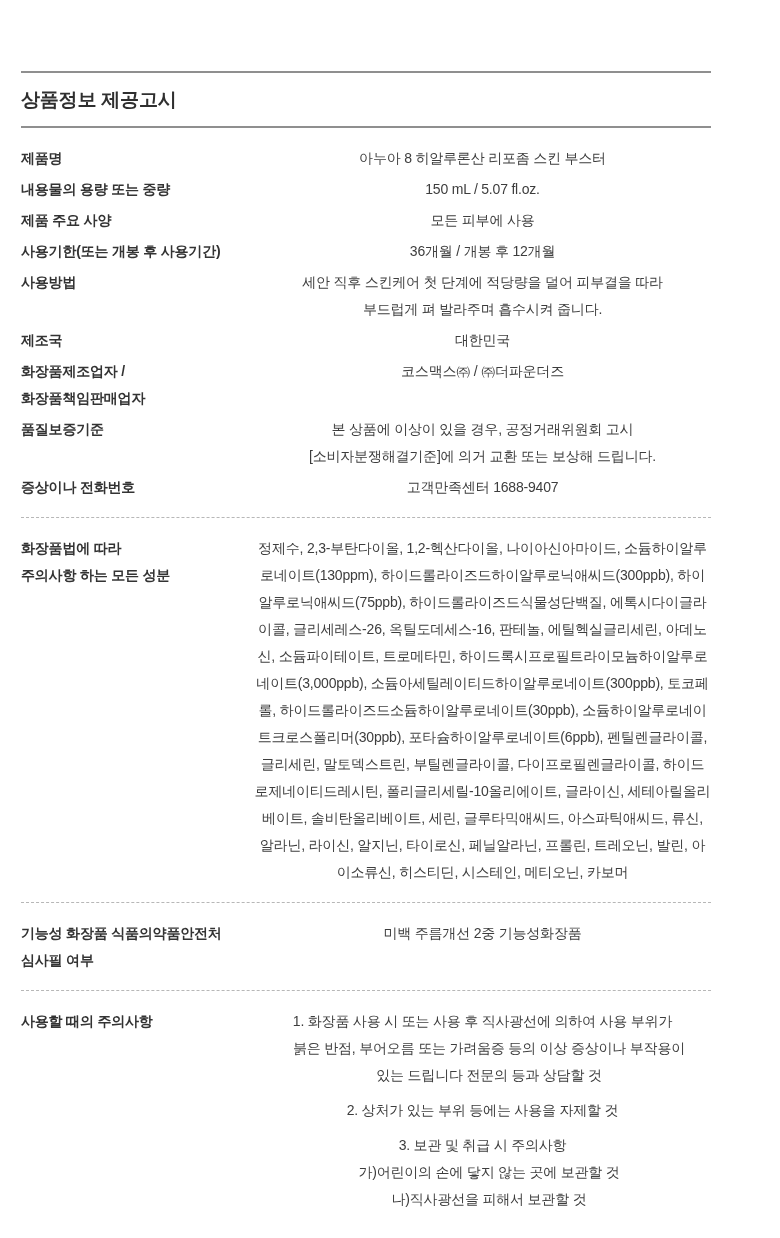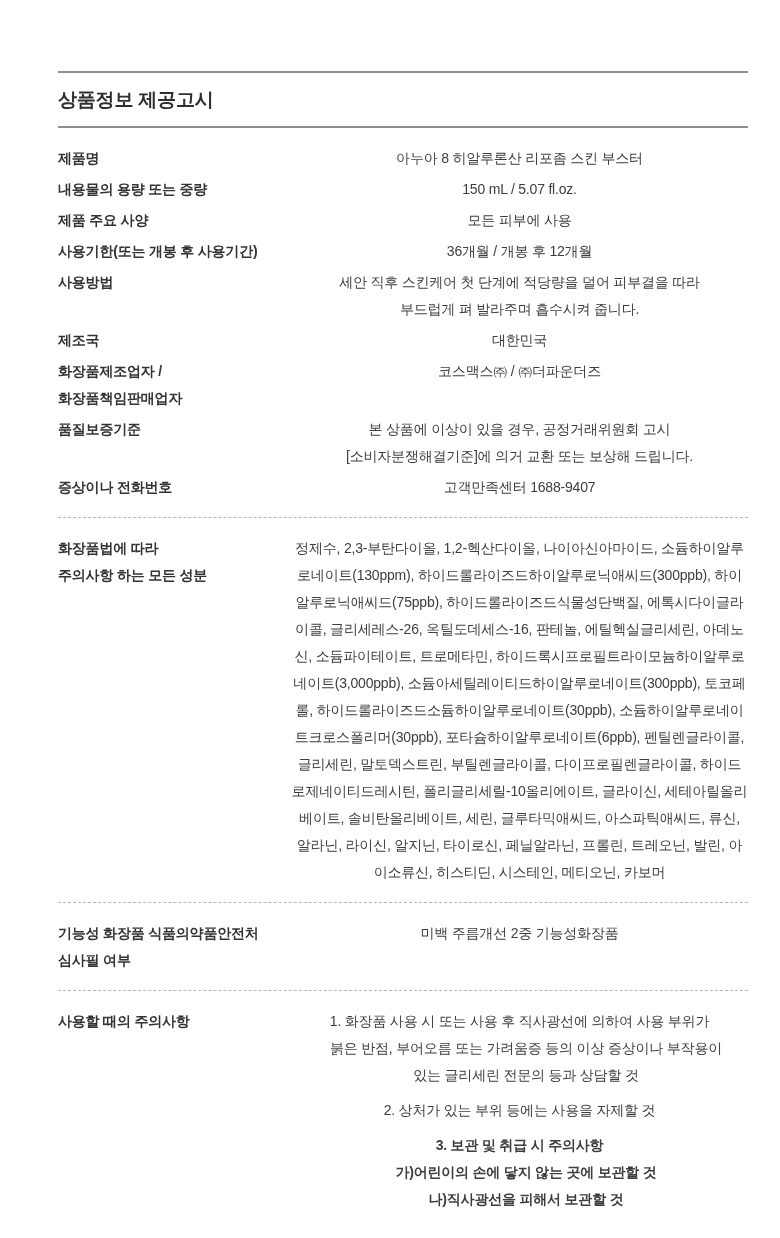--- a/index.html
+++ b/index.html
@@ -7,21 +7,21 @@
   body {
     width: 780px;
     height: 1238px;
     font-family: "Liberation Sans", "DejaVu Sans", sans-serif;
     color: #3d3d3d;
     letter-spacing: -0.2px;
     overflow: hidden;
   }
   .page {
     width: 690px;
-    margin: 0 58px;
+    margin: 0 21px;
     padding-top: 71px;
   }
   .rule-solid {
     border: none;
     border-top: 2px solid #8f8f8f;
     height: 0;
   }
   .rule-dotted {
     border: none;
     border-top: 1px dashed #b7b7b7;
@@ -53,21 +53,21 @@
   .value {
     flex: 1;
     font-size: 14px;
     font-weight: 400;
     color: #3d3d3d;
     line-height: 27px;
     word-break: break-all;
     text-align: center;
   }
   .precaution-item { margin-bottom: 8px; }
-  .precaution-item:last-child { margin-bottom: 0; font-weight: bold; }
+  .precaution-item:last-child { margin-bottom: 0; }
   .indent { padding-left: 13px; }
 </style>
 </head>
 <body>
 
 <div class="page">
 
   <div class="rule-solid"></div>
 
   <h1 class="page-title">상품정보 제공고시</h1>
@@ -159,21 +159,21 @@
   <div class="rule-dotted"></div>
 
   <div class="section">
     <div class="row">
       <div class="label">사용할 때의 주의사항</div>
       <div class="value">
 
         <div class="precaution-item">
           <div>1. 화장품 사용 시 또는 사용 후 직사광선에 의하여 사용 부위가</div>
           <div class="indent">붉은 반점, 부어오름 또는 가려움증 등의 이상 증상이나 부작용이</div>
-          <div class="indent">있는 글리세린 전문의 등과 상담할 것</div>
+          <div class="indent">있는 드립니다 전문의 등과 상담할 것</div>
         </div>
 
         <div class="precaution-item">
           <div>2. 상처가 있는 부위 등에는 사용을 자제할 것</div>
         </div>
 
         <div class="precaution-item">
           <div>3. 보관 및 취급 시 주의사항</div>
           <div class="indent">가)어린이의 손에 닿지 않는 곳에 보관할 것</div>
           <div class="indent">나)직사광선을 피해서 보관할 것</div>

